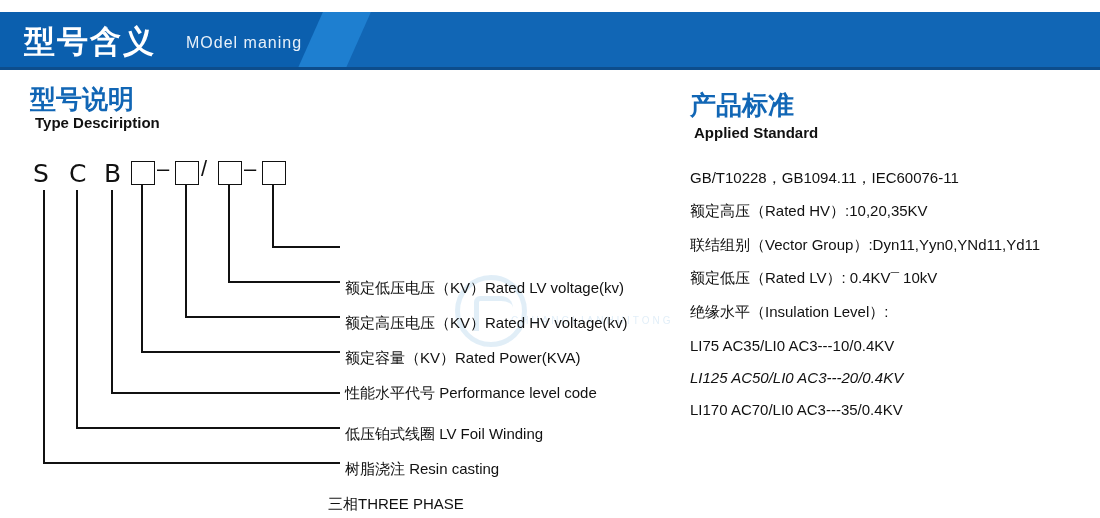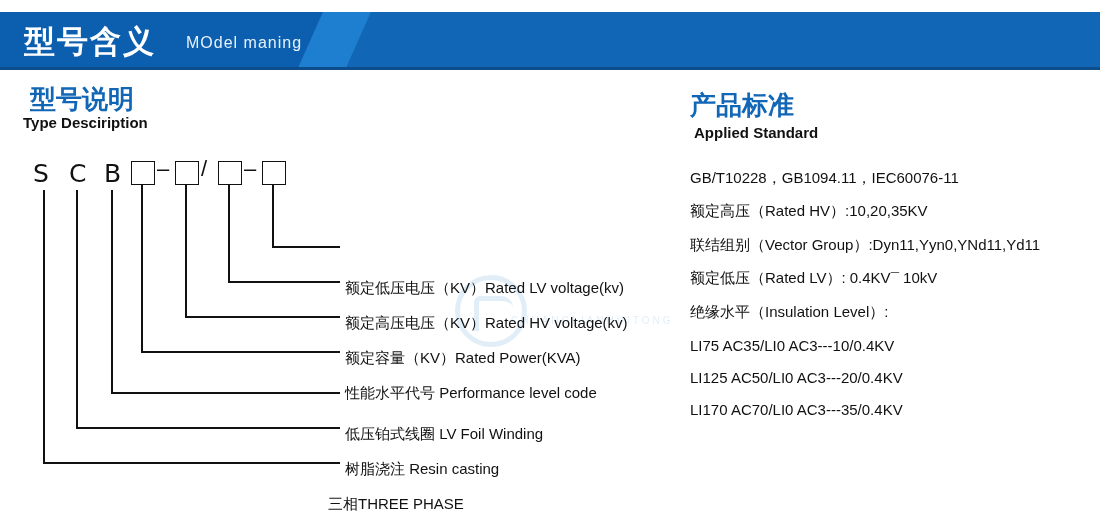--- a/index.html
+++ b/index.html
@@ -113,21 +113,21 @@
 </div>
 
 <div class="watermark">
   <div class="wm-circle">
     <div class="wm-inner"></div>
   </div>
   <div class="wm-sub">CHUANGLIANHUITONG</div>
 </div>
 
 <div class="sec-title-cn" style="left:30px;top:82px;">型号说明</div>
-<div class="sec-title-en" style="left:23px;top:114px;">Type Desciription</div>
+<div class="sec-title-en" style="left:35px;top:114px;">Type Desciription</div>
 
 <div class="code-letter" style="left:33px;top:159px;">S</div>
 <div class="code-letter" style="left:69px;top:159px;">C</div>
 <div class="code-letter" style="left:104px;top:159px;">B</div>
 
 <div class="code-box" style="left:131px;top:161px;"></div>
 <div class="code-sym" style="left:157px;top:156px;">–</div>
 <div class="code-box" style="left:175px;top:161px;"></div>
 <div class="code-sym" style="left:201px;top:156px;">/</div>
 <div class="code-box" style="left:218px;top:161px;"></div>
@@ -164,14 +164,14 @@
 
 <div class="sec-title-cn" style="left:690px;top:88px;">产品标准</div>
 <div class="sec-title-en" style="left:694px;top:124px;">Applied Standard</div>
 
 <div class="std-line" style="left:690px;top:169px;">GB/T10228，GB1094.11，IEC60076-11</div>
 <div class="std-line" style="left:690px;top:202px;">额定高压（Rated HV）:10,20,35KV</div>
 <div class="std-line" style="left:690px;top:236px;">联结组别（Vector Group）:Dyn11,Yyn0,YNd11,Yd11</div>
 <div class="std-line" style="left:690px;top:269px;">额定低压（Rated LV）: 0.4KV¯ 10kV</div>
 <div class="std-line" style="left:690px;top:303px;">绝缘水平（Insulation Level）:</div>
 <div class="std-line" style="left:690px;top:337px;">LI75 AC35/LI0 AC3---10/0.4KV</div>
-<div class="std-line" style="left:690px;top:369px;">LI125 AC50/LI0 AC3---20/0.4KV</div>
+<div class="std-line" style="left:690px;top:369px;font-style:italic;">LI125 AC50/LI0 AC3---20/0.4KV</div>
 <div class="std-line" style="left:690px;top:401px;">LI170 AC70/LI0 AC3---35/0.4KV</div>
 
 </body></html>

